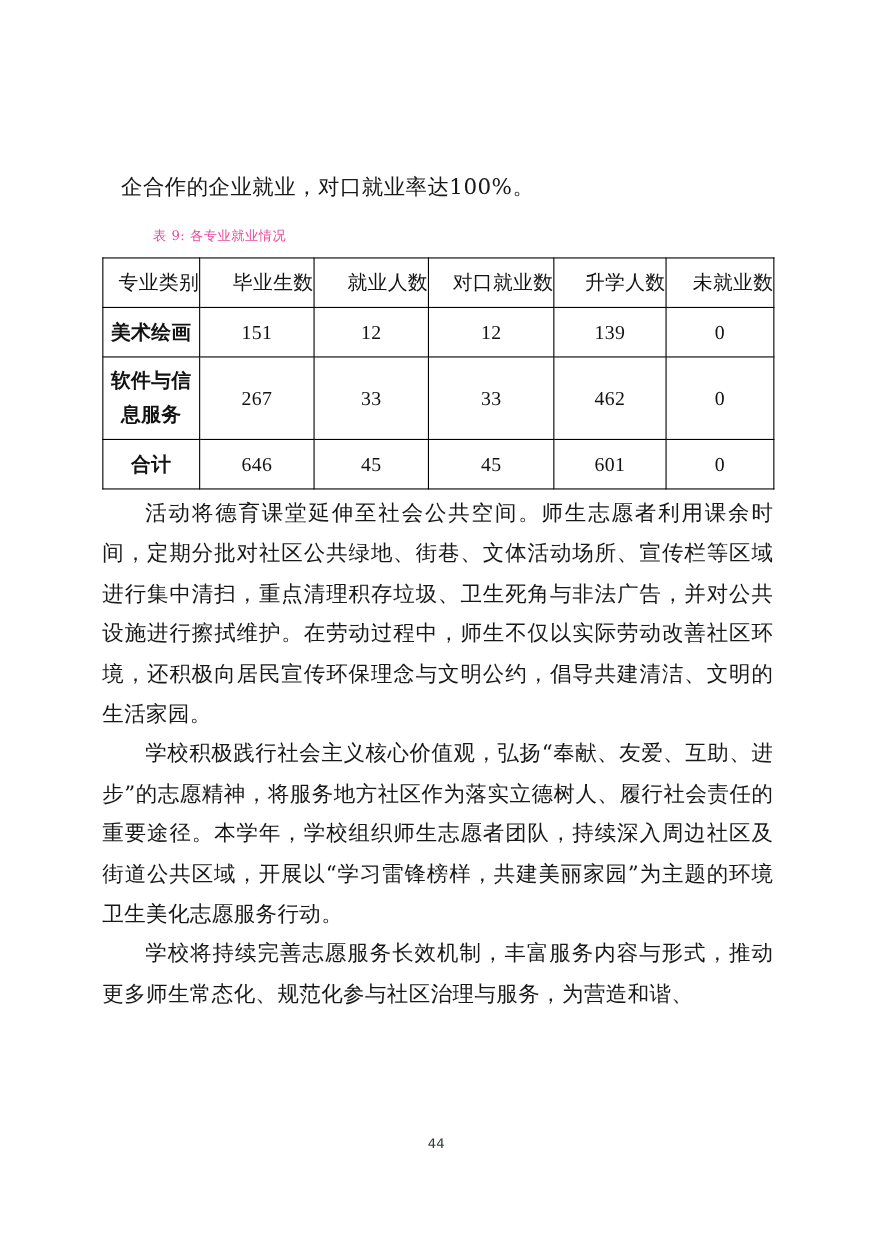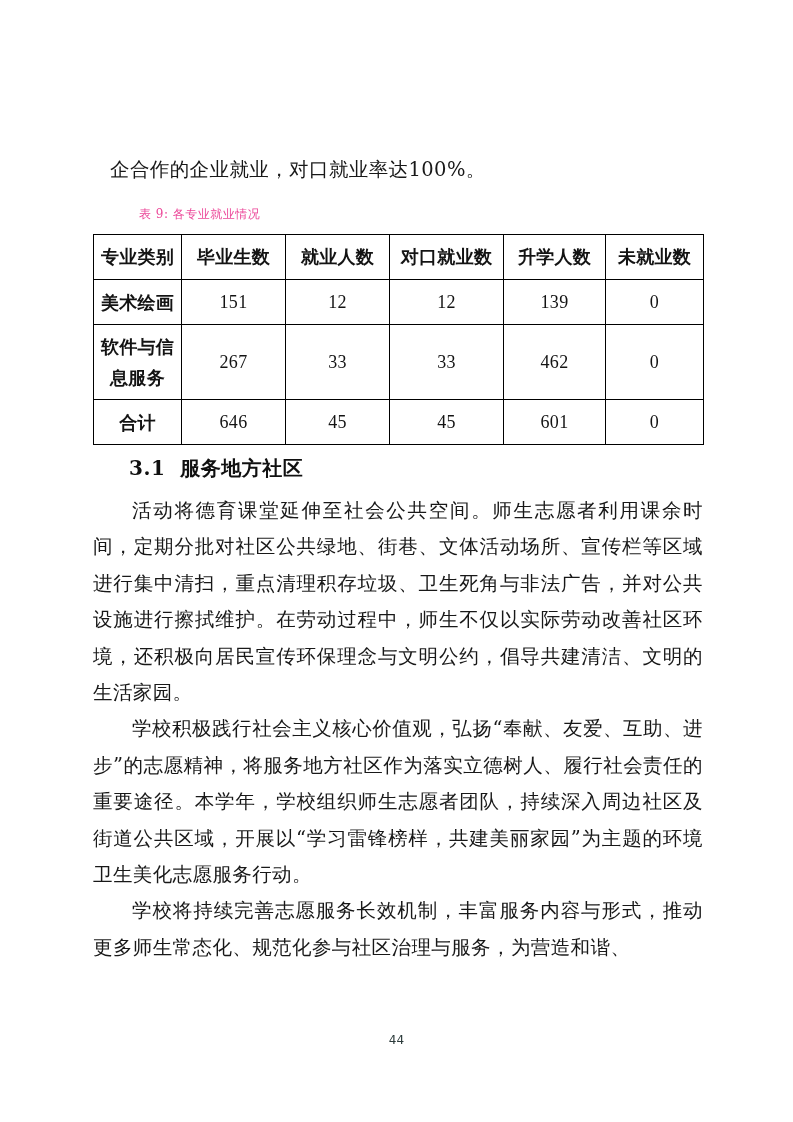--- a/index.html
+++ b/index.html
@@ -65,23 +65,24 @@
   table.emp-table th {
     border: 1.4px solid #000000;
     text-align: center;
     vertical-align: middle;
     font-size: 18px;
     color: #131313;
     padding: 0;
     font-weight: normal;
   }
   table.emp-table th {
-    font-weight: bold;
+    font-weight: normal;
     letter-spacing: 0.3px;
     height: 44px;
+    text-align: right;
   }
   table.emp-table td.rowhead {
     font-weight: bold;
     letter-spacing: 0.3px;
     line-height: 31px;
   }
   table.emp-table td.num {
     font-size: 18px;
     letter-spacing: 0.3px;
     font-family: Liberation Serif, serif;
@@ -181,21 +182,20 @@
           <td class="rowhead">合计</td>
           <td class="num">646</td>
           <td class="num">45</td>
           <td class="num">45</td>
           <td class="num">601</td>
           <td class="num">0</td>
         </tr>
       </tbody>
     </table>
 
-    <h3 class="h2">3.1  服务地方社区</h3>
 
     <div class="gap-sm"></div>
 
     <p class="para indent">活动将德育课堂延伸至社会公共空间。师生志愿者利用课余时间，定期分批对社区公共绿地、街巷、文体活动场所、宣传栏等区域进行集中清扫，重点清理积存垃圾、卫生死角与非法广告，并对公共设施进行擦拭维护。在劳动过程中，师生不仅以实际劳动改善社区环境，还积极向居民宣传环保理念与文明公约，倡导共建清洁、文明的生活家园。</p>
     <p class="para indent">学校积极践行社会主义核心价值观，弘扬“奉献、友爱、互助、进步”的志愿精神，将服务地方社区作为落实立德树人、履行社会责任的重要途径。本学年，学校组织师生志愿者团队，持续深入周边社区及街道公共区域，开展以“学习雷锋榜样，共建美丽家园”为主题的环境卫生美化志愿服务行动。</p>
     <p class="para indent">学校将持续完善志愿服务长效机制，丰富服务内容与形式，推动更多师生常态化、规范化参与社区治理与服务，为营造和谐、</p>
 
   </div>
 
   <div class="footer">44</div>

